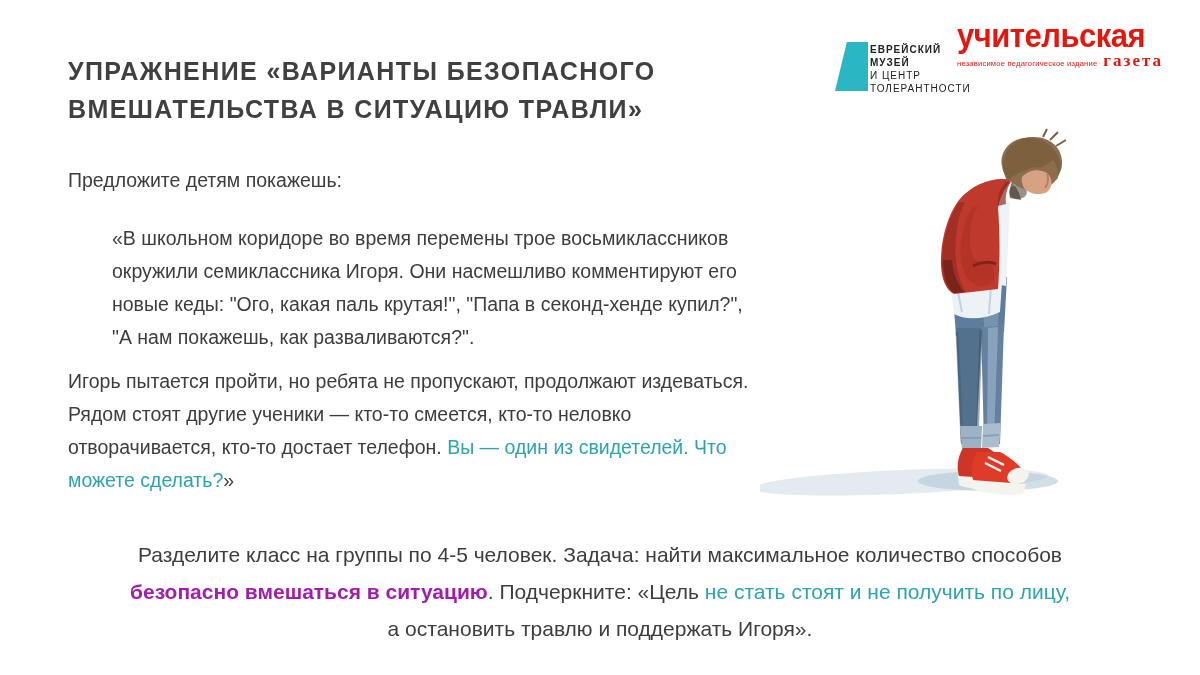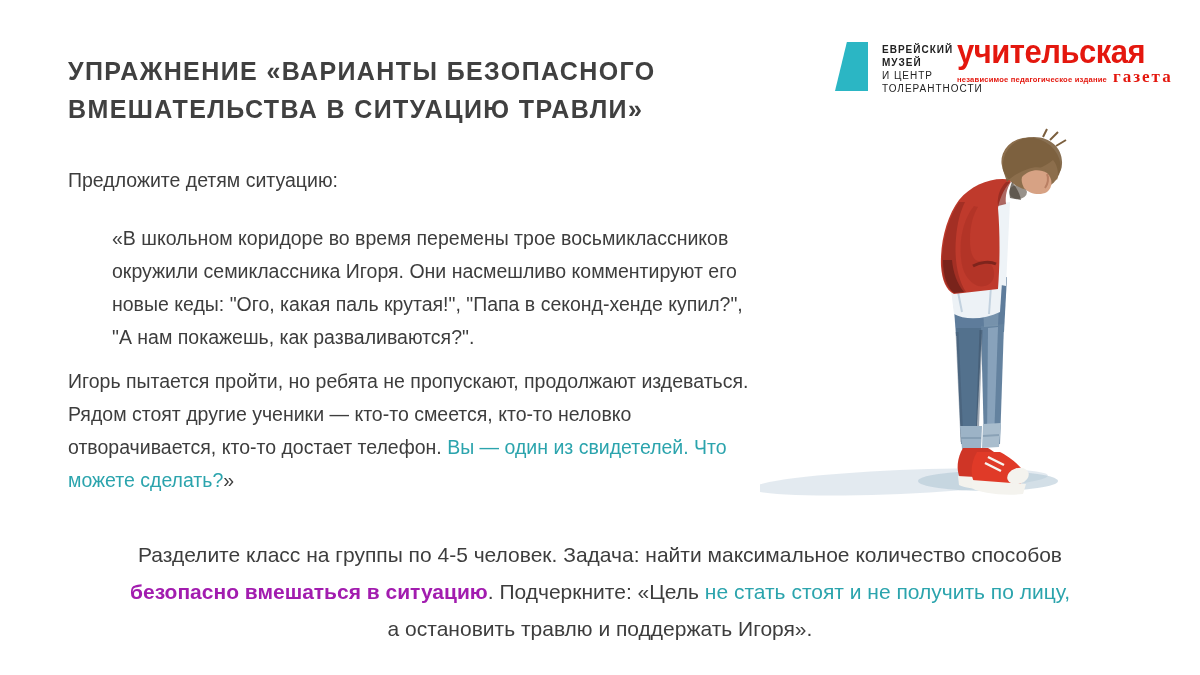--- a/index.html
+++ b/index.html
@@ -7,35 +7,35 @@
     position:relative;width:1200px;height:675px;background:#ffffff;
     font-family:"Liberation Sans",sans-serif;overflow:hidden;margin:0 auto;
   }
   
   .title{
     position:absolute;left:68px;top:52px;margin:0;
     font-size:25px;font-weight:bold;letter-spacing:1.4px;line-height:38px;
     color:#404040;
   }
   
-  .logo-museum{position:absolute;left:835px;top:42px;display:flex;gap:14px;}
+  .logo-museum{position:absolute;left:835px;top:42px;display:flex;gap:2px;}
   .museum-mark{
     width:33px;height:49px;background:#2bb6c4;
     clip-path:polygon(36% 0,100% 0,100% 100%,0 100%);
   }
   .museum-text{font-size:10px;line-height:13px;letter-spacing:1px;color:#222;padding-top:1px;}
   .museum-text .b{font-weight:bold;}
   
-  .logo-gazeta{position:absolute;left:957px;top:36px;width:210px;color:#e4170e;}
+  .logo-gazeta{position:absolute;left:957px;top:20px;width:210px;color:#e4170e;}
   .gazeta-masthead{
     font-size:31px;font-weight:bold;letter-spacing:-0.5px;line-height:32px;
     transform:scaleY(1.05);transform-origin:left top;white-space:nowrap;
   }
   .gazeta-sub{display:flex;align-items:baseline;gap:6px;margin-top:1px;white-space:nowrap;}
-  .gazeta-tagline{font-size:7.6px;letter-spacing:0.2px;font-weight:bold;}
+  .gazeta-tagline{font-size:7.6px;letter-spacing:0.2px;font-weight:normal;}
   .gazeta-word{
     font-family:"Liberation Serif",serif;font-size:17px;font-weight:bold;
     letter-spacing:2px;line-height:16px;
   }
   
   .body{
     position:absolute;left:68px;top:164px;width:688px;
     font-size:19.5px;line-height:33px;color:#3d3d3d;
   }
   .body p{margin:0;}
@@ -74,21 +74,21 @@
 
   <div class="logo-gazeta">
     <div class="gazeta-masthead">учительская</div>
     <div class="gazeta-sub">
       <span class="gazeta-tagline">независимое педагогическое издание</span>
       <span class="gazeta-word">газета</span>
     </div>
   </div>
 
   <div class="body">
-    <p class="p1">Предложите детям ситуацию:</p>
+    <p class="p1">Предложите детям покажешь:</p>
     <p class="p2">«В школьном коридоре во время перемены трое восьмиклассников окружили семиклассника Игоря. Они насмешливо комментируют его новые кеды: "Ого, какая паль крутая!", "Папа в секонд-хенде купил?", "А нам покажешь, как разваливаются?".</p>
     <p class="p3"><span>Игорь пытается пройти, но ребята не пропускают, продолжают издеваться. Рядом стоят другие ученики — кто-то смеется, кто-то неловко отворачивается, кто-то достает телефон. </span><span class="teal">Вы — один из свидетелей. Что можете сделать?</span><span>»</span></p>
   </div>
 
   <div class="footer">
     <div class="fline">Разделите класс на группы по 4-5 человек. Задача: найти максимальное количество способов</div>
     <div class="fline"><strong>безопасно вмешаться в ситуацию</strong><span>. Подчеркните: «Цель </span><span class="teal">не стать стоят и не получить по лицу,</span></div>
     <div class="fline">а остановить травлю и поддержать Игоря».</div>
   </div>
 

